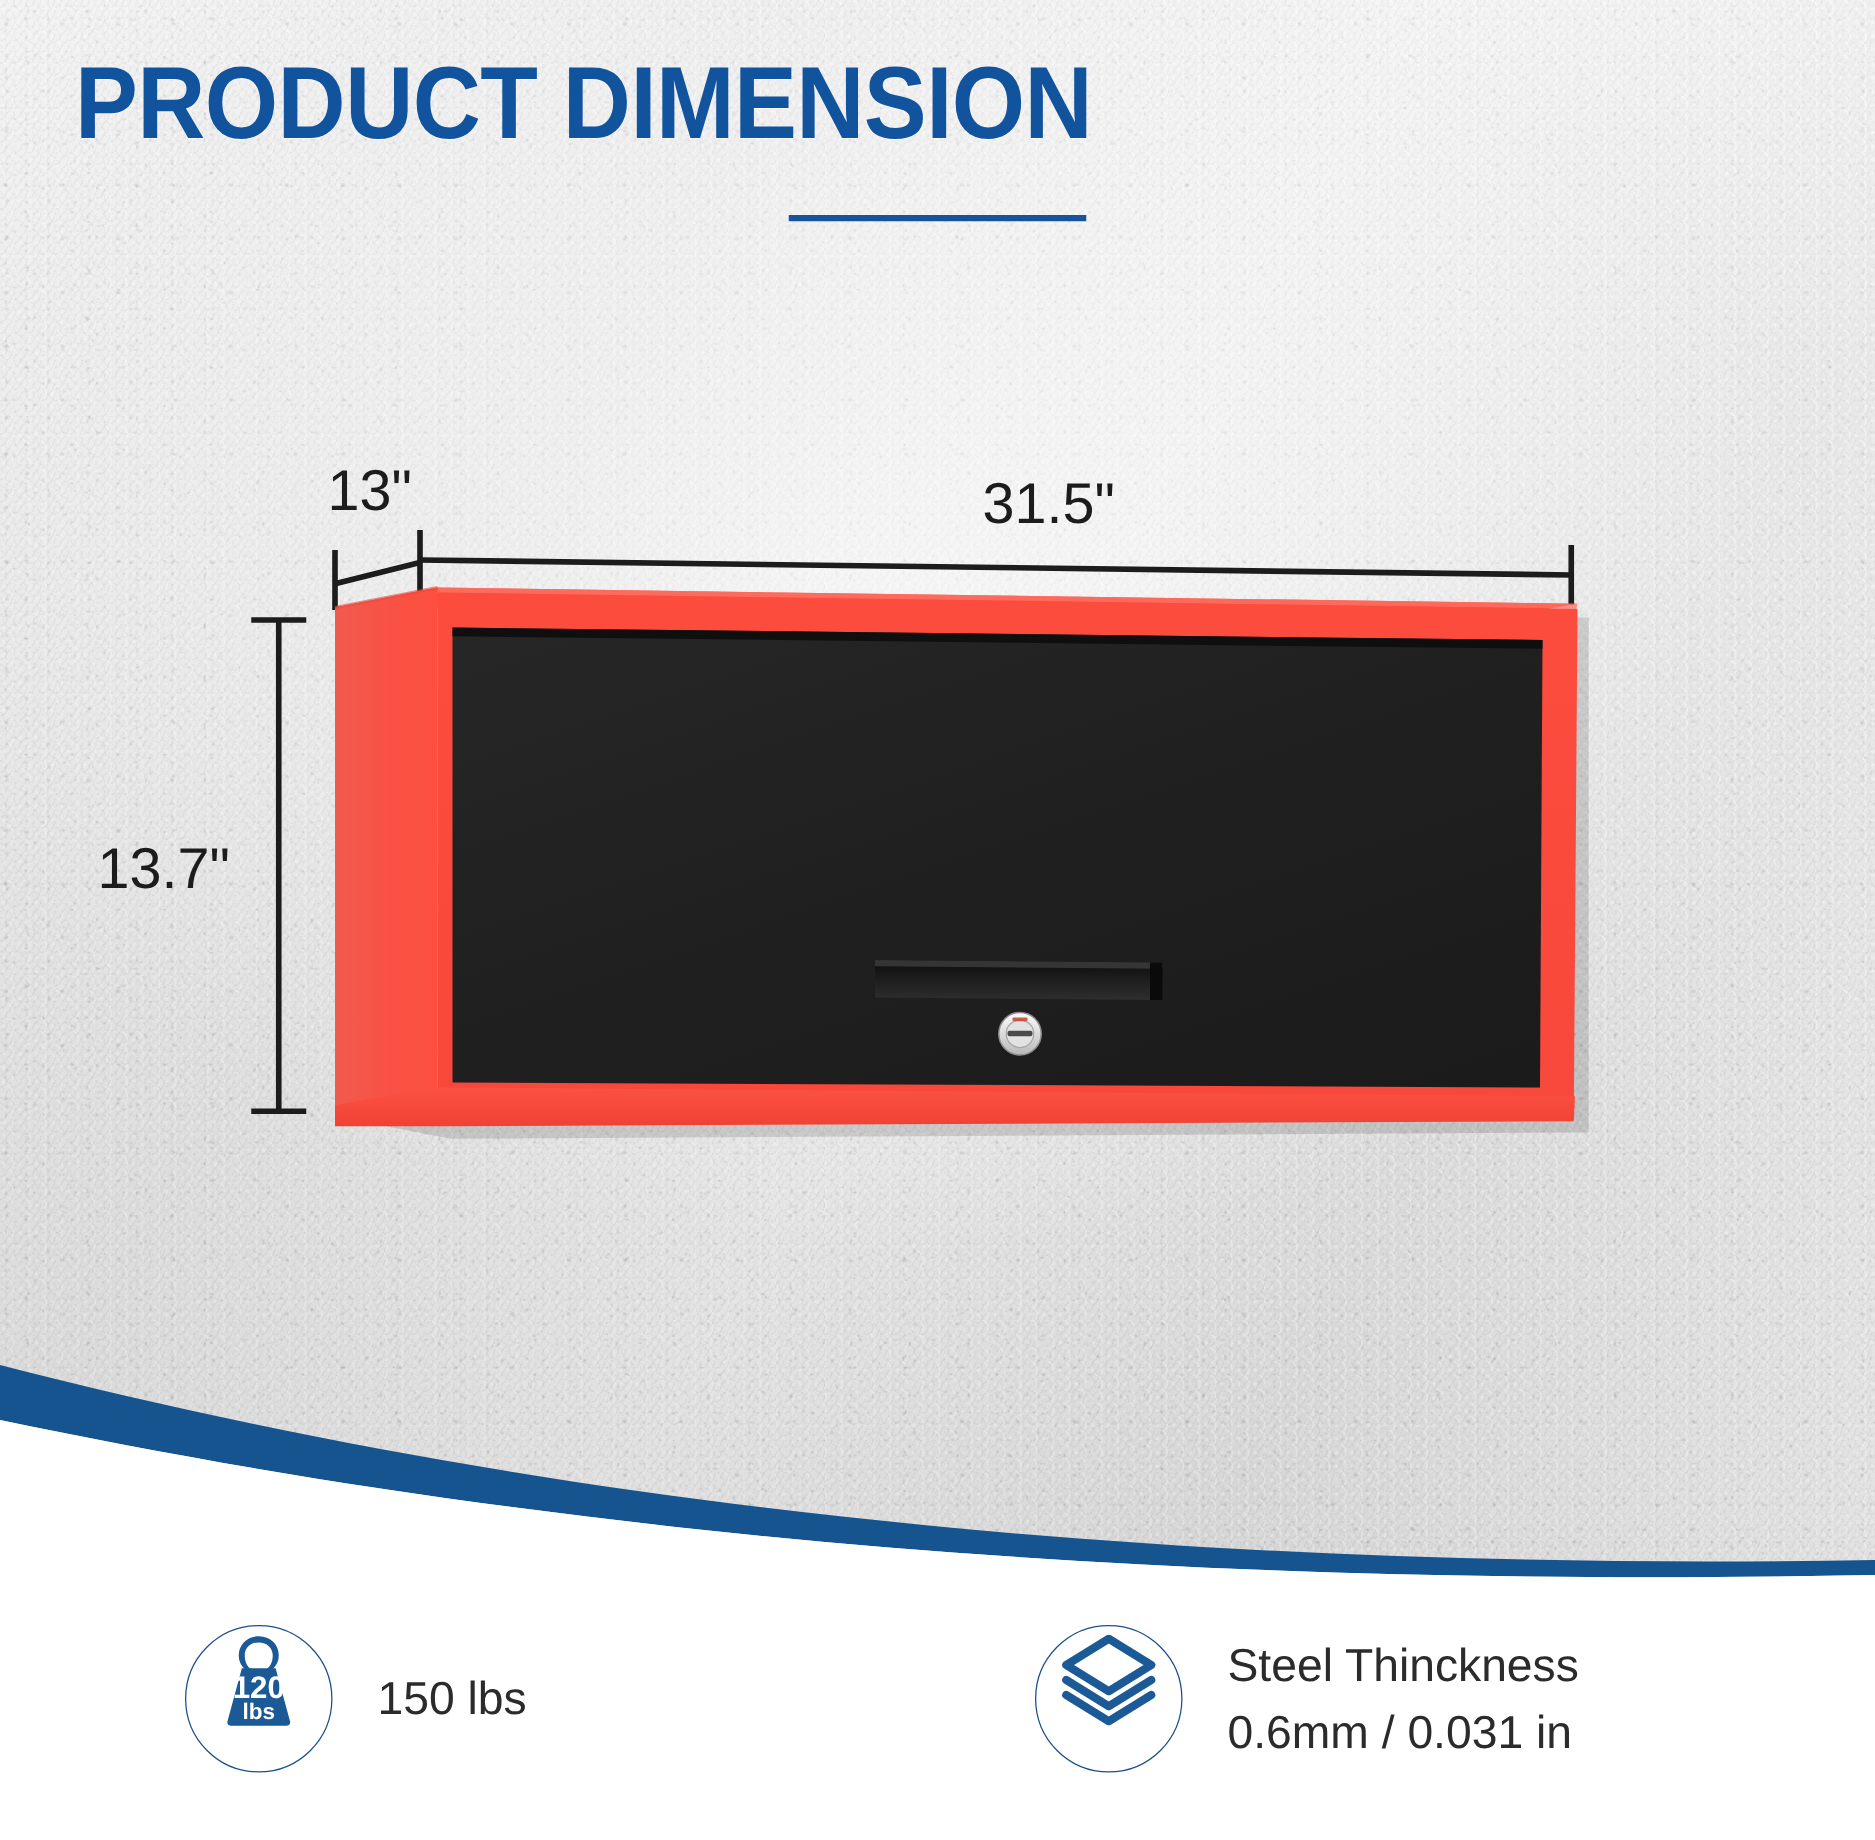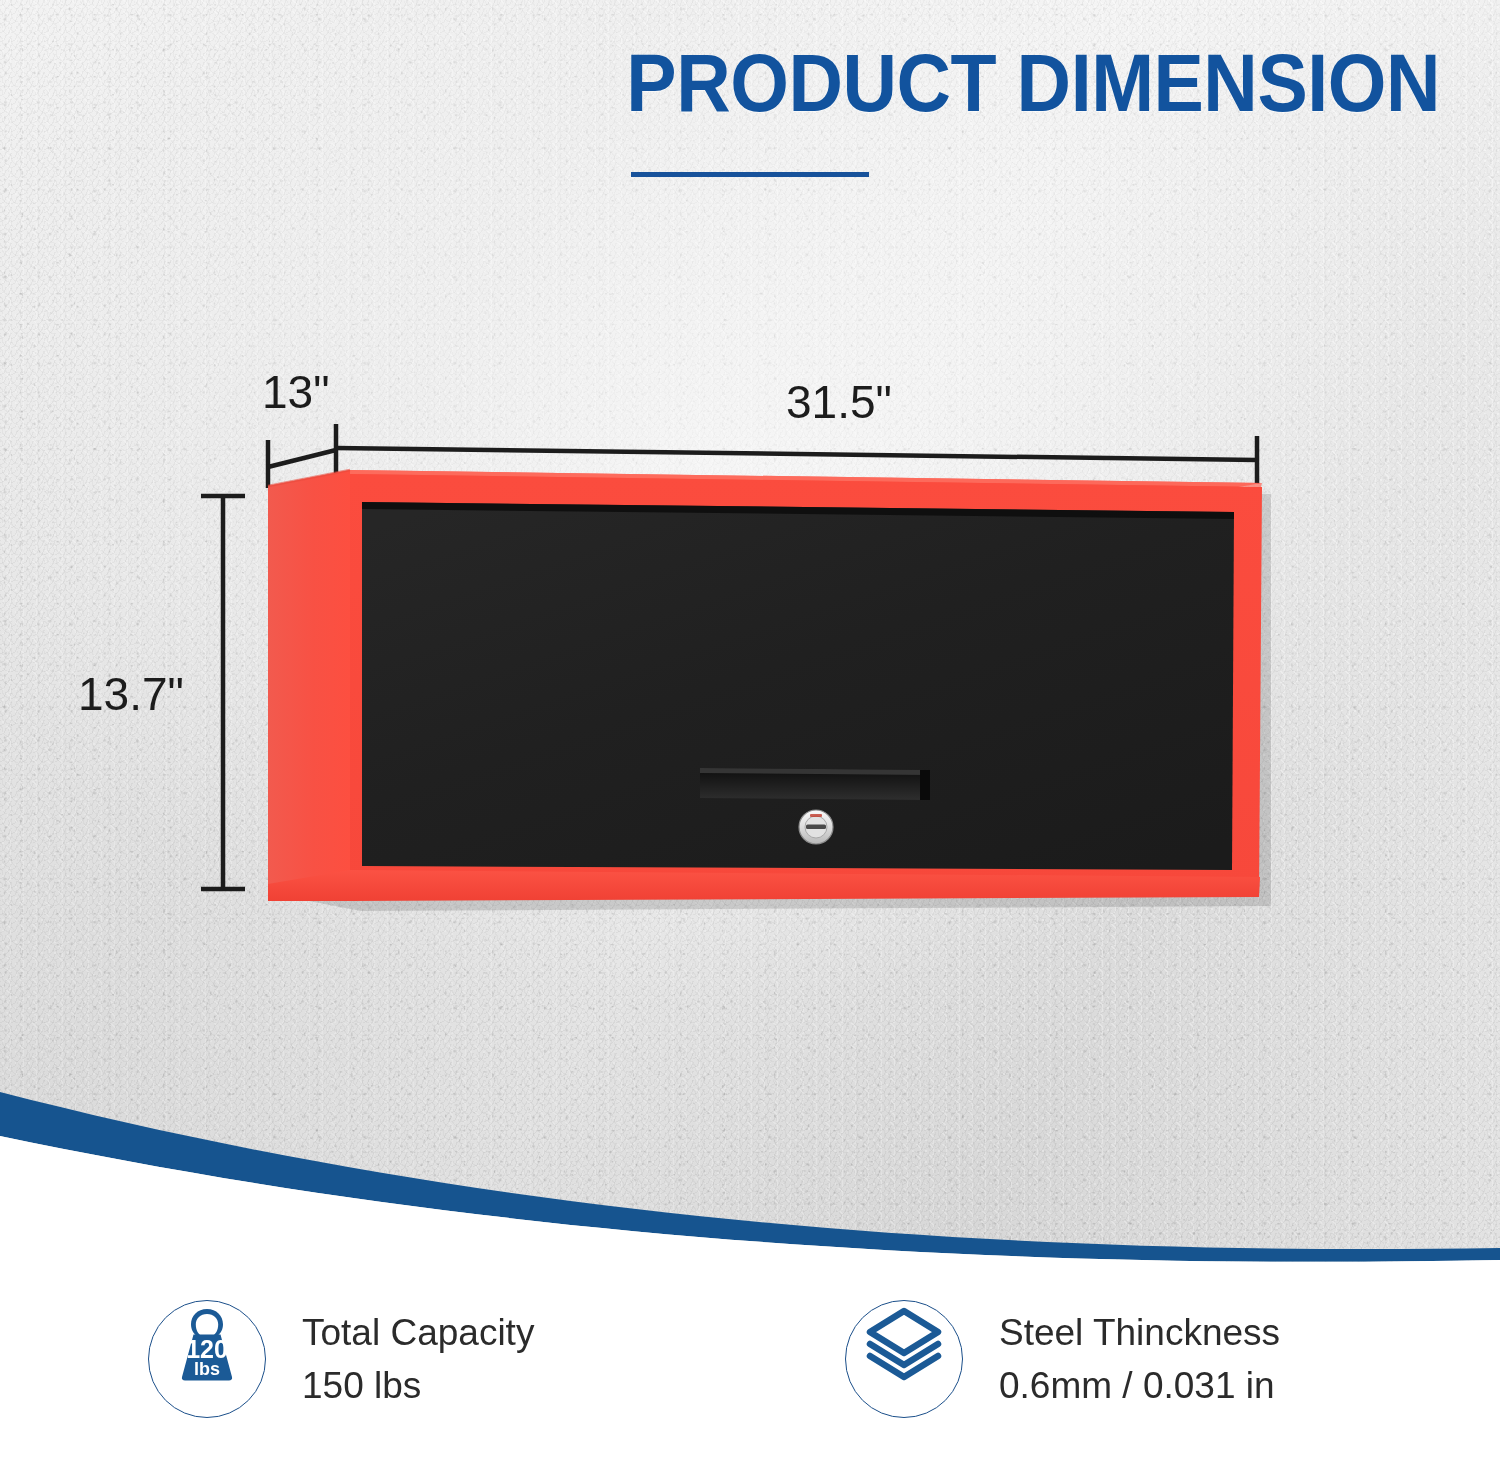--- a/index.html
+++ b/index.html
@@ -57,21 +57,21 @@
     position:absolute; left:0; top:0; width:1540px; height:1320px;
     background:
       radial-gradient(ellipse 1100px 760px at 46% 36%, rgba(255,255,255,.55), rgba(255,255,255,0) 70%),
       linear-gradient(200deg, rgba(255,255,255,.35) 0%, rgba(0,0,0,.045) 58%, rgba(0,0,0,.09) 100%);
   }
 
   
   #swoosh { position:absolute; left:0; top:1060px; width:1500px; height:260px; }
 
   
-  #header { position:absolute; left:0; top:40px; width:1500px; text-align:right; }
+  #header { position:absolute; left:0; top:40px; width:1500px; text-align:left; }
   #page-title {
     font-size:82px; font-weight:bold; letter-spacing:-0.5px;
     color:#12539E;
     transform:scaleX(.92); transform-origin:center;
     line-height:1.05;
     text-shadow:0 1px 0 rgba(255,255,255,.55);
   }
   #title-rule { width:238px; height:5px; background:#17529B; margin:46px auto 0; }
 
   
@@ -84,21 +84,21 @@
     letter-spacing:0px;
   }
   #dim-depth-label { left:262px; top:365px; }
   #dim-width-label { left:786px; top:375px; }
   #dim-height-label { left:78px; top:667px; }
 
   
   #footer { position:absolute; left:0; top:1270px; width:1500px; height:202px; background:#ffffff; }
   .feature { position:absolute; display:flex; align-items:center; gap:36px; }
   #feature-capacity { left:148px; top:30px; }
-  #feature-thickness { left:845px; top:30px; }
+  #feature-thickness { left:828px; top:30px; }
   .feature-icon-circle {
     width:118px; height:118px; border-radius:50%;
     border:1.6px solid #1b4f8a; background:#ffffff;
     display:flex; align-items:flex-start; justify-content:center;
     flex:0 0 auto;
   }
   .feature-text { display:flex; flex-direction:column; gap:6px; }
   .feature-line { font-size:37px; color:#2b2b2b; line-height:1.28; white-space:nowrap; }
 </style>
 </head>
@@ -229,21 +229,20 @@
 
           <path d="M 28.5,33.5 L 55.5,33.5 L 67,76 C 67.6,78.2 66.2,79.6 64,79.6
                    L 20,79.6 C 17.8,79.6 16.4,78.2 17,76 Z" fill="#1B5A96"></path>
 
           <text x="42" y="57" text-anchor="middle" font-family="Liberation Sans, sans-serif" font-size="25" font-weight="bold" fill="#ffffff">120</text>
 
           <text x="42" y="74" text-anchor="middle" font-family="Liberation Sans, sans-serif" font-size="18" font-weight="bold" fill="#ffffff">lbs</text>
         </svg>
       </div>
       <div class="feature-text">
-        <div class="feature-line">Total Capacity</div>
         <div class="feature-line">150 lbs</div>
       </div>
     </div>
 
     <div class="feature" id="feature-thickness">
       <div class="feature-icon-circle">
         <svg width="86" height="86" viewBox="0 0 86 86">
           <g fill="none" stroke="#1B5A96" stroke-width="6.5" stroke-linejoin="round" stroke-linecap="round">
             <path d="M 43,10 L 77,31 L 43,52 L 9,31 Z"></path>
             <path d="M 9,43 L 43,64 L 77,43"></path>

